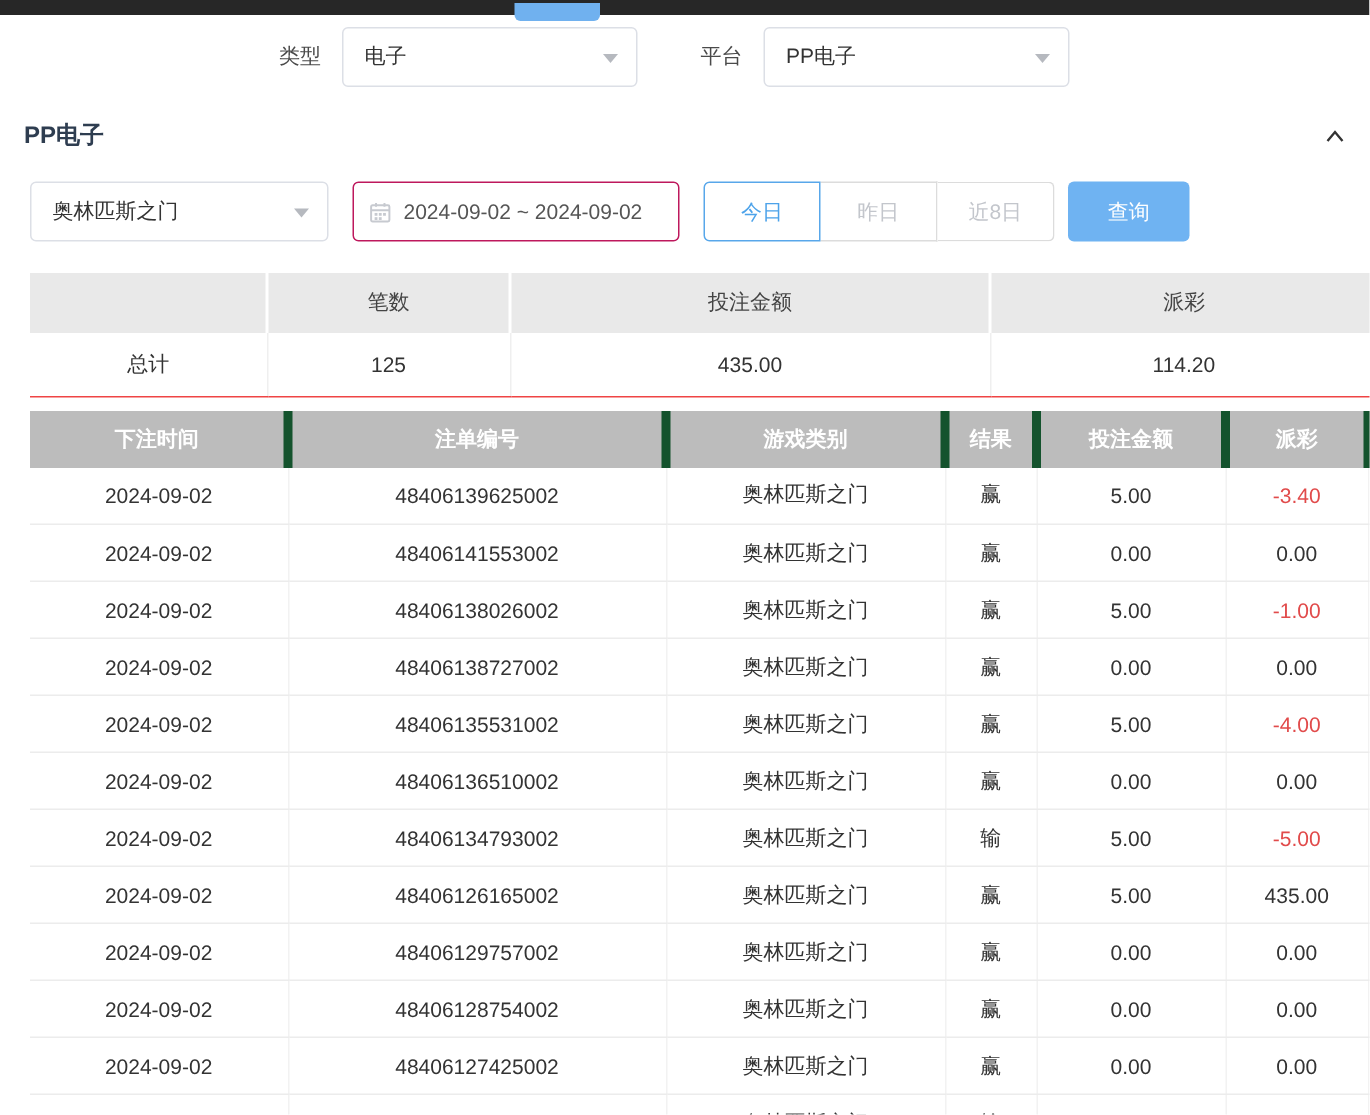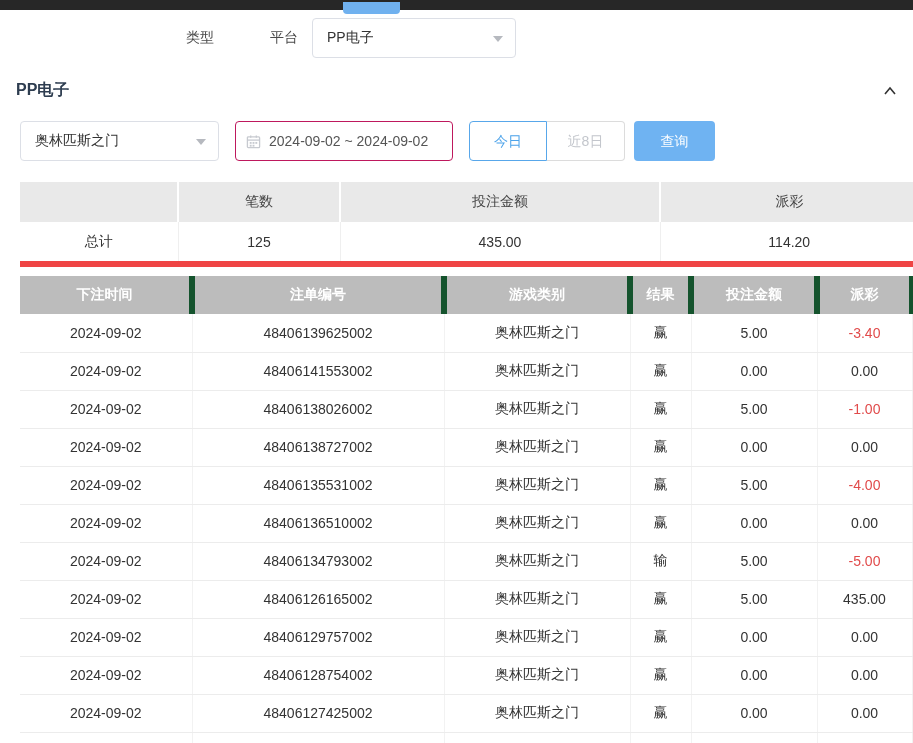--- a/index.html
+++ b/index.html
@@ -48,21 +48,21 @@
   .btn-query { height:40px; width:81px; margin-left:9px; background:#6fb3f2; color:#fff;
     font-size:14px; border:none; border-radius:4px; text-align:center; line-height:40px;
     cursor:pointer; }
 
   
   table { border-collapse:collapse; table-layout:fixed; }
   .summary-table { margin:21px 0 0 20px; width:898px; font-size:14px; }
   .summary-table th { background:#e9e9e9; font-weight:normal; color:#444; height:40px;
     border-right:2px solid #fff; }
   .summary-table td { height:42px; text-align:center; color:#333;
-    border-bottom:6px solid #ef4444; border-right:1px solid #efefef; }
+    border-bottom:1px solid #ef4444; border-right:1px solid #efefef; }
   .summary-table td:last-child, .summary-table th:last-child { border-right:none; }
 
   
   .bet-table { margin:9px 0 0 20px; width:898px; font-size:14px; }
   .bet-table th { background:#bcbcbc; color:#fff; font-weight:bold; height:38px;
     border-right:6px solid #14532d; }
   .bet-table th.stub { border-right:none; }
   .bet-table td { height:38px; text-align:center; color:#333;
     border-bottom:1px solid #ececec; border-right:1px solid #f2f2f2; }
   .bet-table td.stub, .bet-table td:last-child { border-right:none; }
@@ -70,20 +70,24 @@
 </style>
 </head>
 <body>
 
 <div class="top-bar">
   <div class="tab-indicator"></div>
 </div>
 
 <div class="filter-row">
   <span class="fl-label">类型</span>
+  <div class="select-box sel-type">
+    <span>电子</span>
+    <span class="caret"></span>
+  </div>
   <span class="fl-label gap-plat">平台</span>
   <div class="select-box sel-platform">
     <span>PP电子</span>
     <span class="caret"></span>
   </div>
 </div>
 
 <div class="section-header">
   <span class="section-title">PP电子</span>
   <svg class="chevron-up" viewBox="0 0 14 14">
@@ -105,20 +109,21 @@
       <rect x="4" y="8.5" width="2" height="2" fill="#c7cad0"></rect>
       <rect x="7" y="8.5" width="2" height="2" fill="#c7cad0"></rect>
       <rect x="10" y="8.5" width="2" height="2" fill="#c7cad0"></rect>
       <rect x="4" y="11.5" width="2" height="2" fill="#c7cad0"></rect>
       <rect x="7" y="11.5" width="2" height="2" fill="#c7cad0"></rect>
     </svg>
     <span>2024-09-02 ~ 2024-09-02</span>
   </div>
   <div class="btn-group">
     <div class="btn first active">今日</div>
+    <div class="btn mid disabled">昨日</div>
     <div class="btn last disabled">近8日</div>
   </div>
   <div class="btn-query">查询</div>
 </div>
 
 <table class="summary-table">
   <colgroup>
       <col style="width:158px">
       <col style="width:162px">
       <col style="width:320px">

